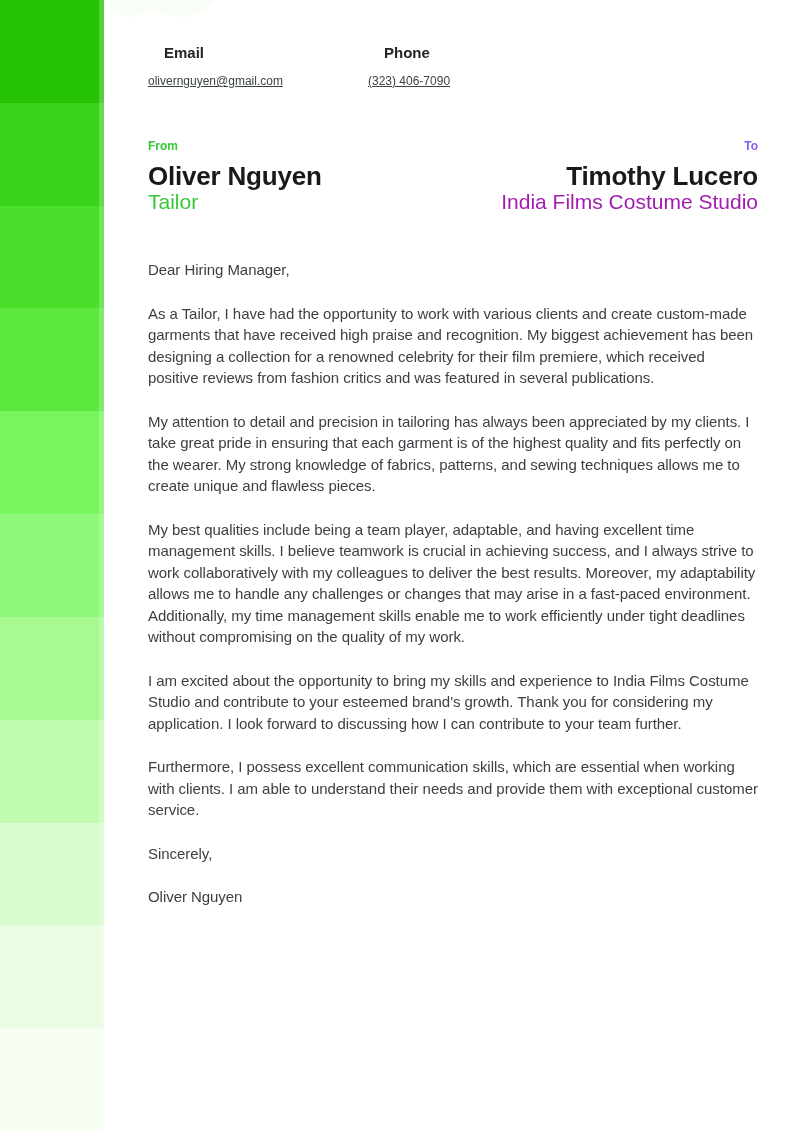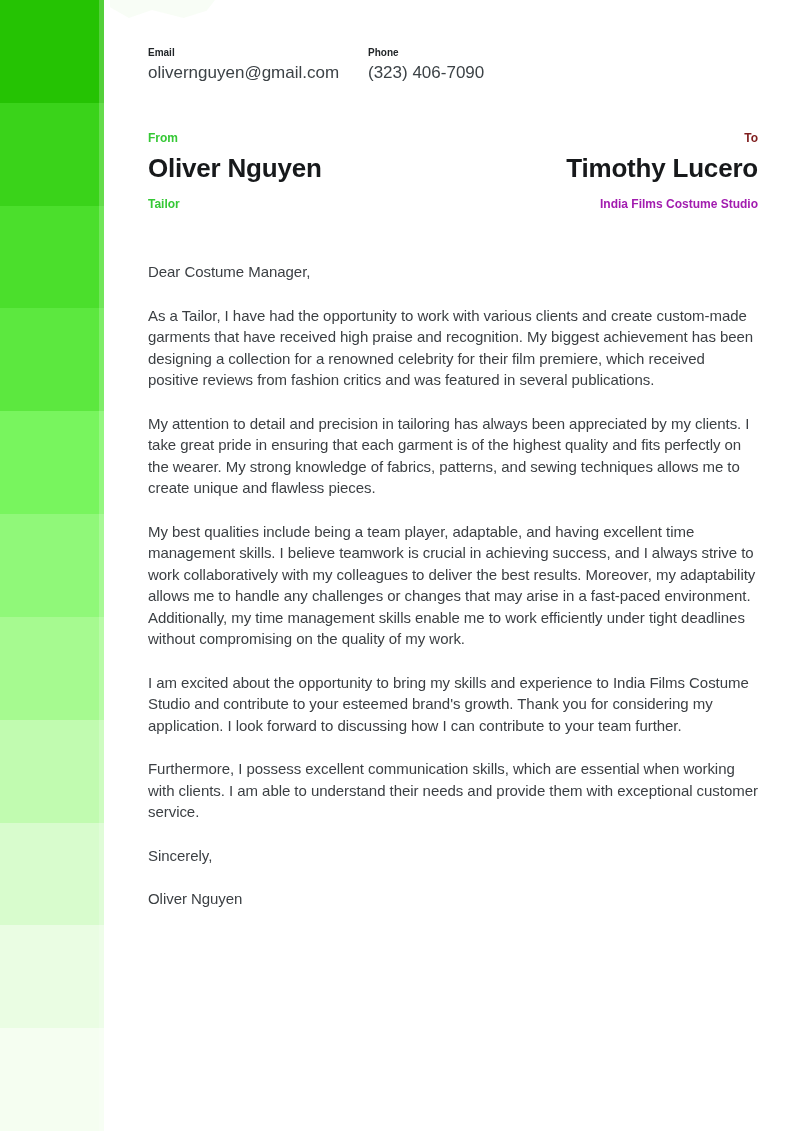--- a/index.html
+++ b/index.html
@@ -49,30 +49,32 @@
 
   
   .contact-row {
     display: flex;
     margin-top: 44px;
   }
   .contact-col-1 { width: 220px; }
   .contact-col-2 { width: 213px; }
   .contact-col-3 { flex: 1; }
   .contact-label {
-    font-size: 10px;
+    font-size: 15px;
     font-weight: 700;
     color: #212528;
     line-height: 17px;
+    margin-left: 16px;
   }
   .contact-value {
-    margin-top: 3px;
-    font-size: 17px;
+    margin-top: 11px;
+    font-size: 12px;
     color: #3c4246;
     line-height: 18px;
+    text-decoration: underline;
   }
 
   
   .parties-row {
     display: flex;
     justify-content: space-between;
     align-items: flex-start;
     margin-top: 47px;
   }
   .party-to { text-align: right; }
@@ -83,23 +85,23 @@
   }
   .party-name {
     margin-top: 5px;
     font-size: 26px;
     font-weight: 700;
     color: #17191b;
     line-height: 32px;
     letter-spacing: -0.2px;
   }
   .party-sub {
-    margin-top: 10px;
-    font-size: 12px;
-    font-weight: 700;
+    margin-top: 0;
+    font-size: 21px;
+    font-weight: 400;
     line-height: 20px;
   }
 
   
   .letter { margin-top: 47px; }
   .para, .greeting, .closing, .signature {
     font-size: 15px;
     line-height: 21.5px;
     color: #3b3f43;
     margin-bottom: 22px;
@@ -143,28 +145,28 @@
       </div>
     </div>
 
     <div class="parties-row">
       <div class="party-from">
         <div class="party-label accent" style="color: rgb(53, 200, 53);">From</div>
         <div class="party-name">Oliver Nguyen</div>
         <div class="party-sub accent" style="color: rgb(53, 200, 53);">Tailor</div>
       </div>
       <div class="party-to">
-        <div class="party-label accent" style="color: #7f1d1d;">To</div>
+        <div class="party-label accent" style="color: #8b5cf6;">To</div>
         <div class="party-name">Timothy Lucero</div>
         <div class="party-sub accent" style="color: #a21caf;">India Films Costume Studio</div>
       </div>
     </div>
 
     <div class="letter">
-      <p class="greeting">Dear Costume Manager,</p>
+      <p class="greeting">Dear Hiring Manager,</p>
       <div>
           <p class="para">As a Tailor, I have had the opportunity to work with various clients and create custom-made garments that have received high praise and recognition. My biggest achievement has been designing a collection for a renowned celebrity for their film premiere, which received positive reviews from fashion critics and was featured in several publications.</p>
           <p class="para">My attention to detail and precision in tailoring has always been appreciated by my clients. I take great pride in ensuring that each garment is of the highest quality and fits perfectly on the wearer. My strong knowledge of fabrics, patterns, and sewing techniques allows me to create unique and flawless pieces.</p>
           <p class="para">My best qualities include being a team player, adaptable, and having excellent time management skills. I believe teamwork is crucial in achieving success, and I always strive to work collaboratively with my colleagues to deliver the best results. Moreover, my adaptability allows me to handle any challenges or changes that may arise in a fast-paced environment. Additionally, my time management skills enable me to work efficiently under tight deadlines without compromising on the quality of my work.</p>
           <p class="para">I am excited about the opportunity to bring my skills and experience to India Films Costume Studio and contribute to your esteemed brand's growth. Thank you for considering my application. I look forward to discussing how I can contribute to your team further.</p>
           <p class="para">Furthermore, I possess excellent communication skills, which are essential when working with clients. I am able to understand their needs and provide them with exceptional customer service.</p>
         </div>
       <p class="closing">Sincerely,</p>
       <p class="signature">Oliver Nguyen</p>
     </div>

